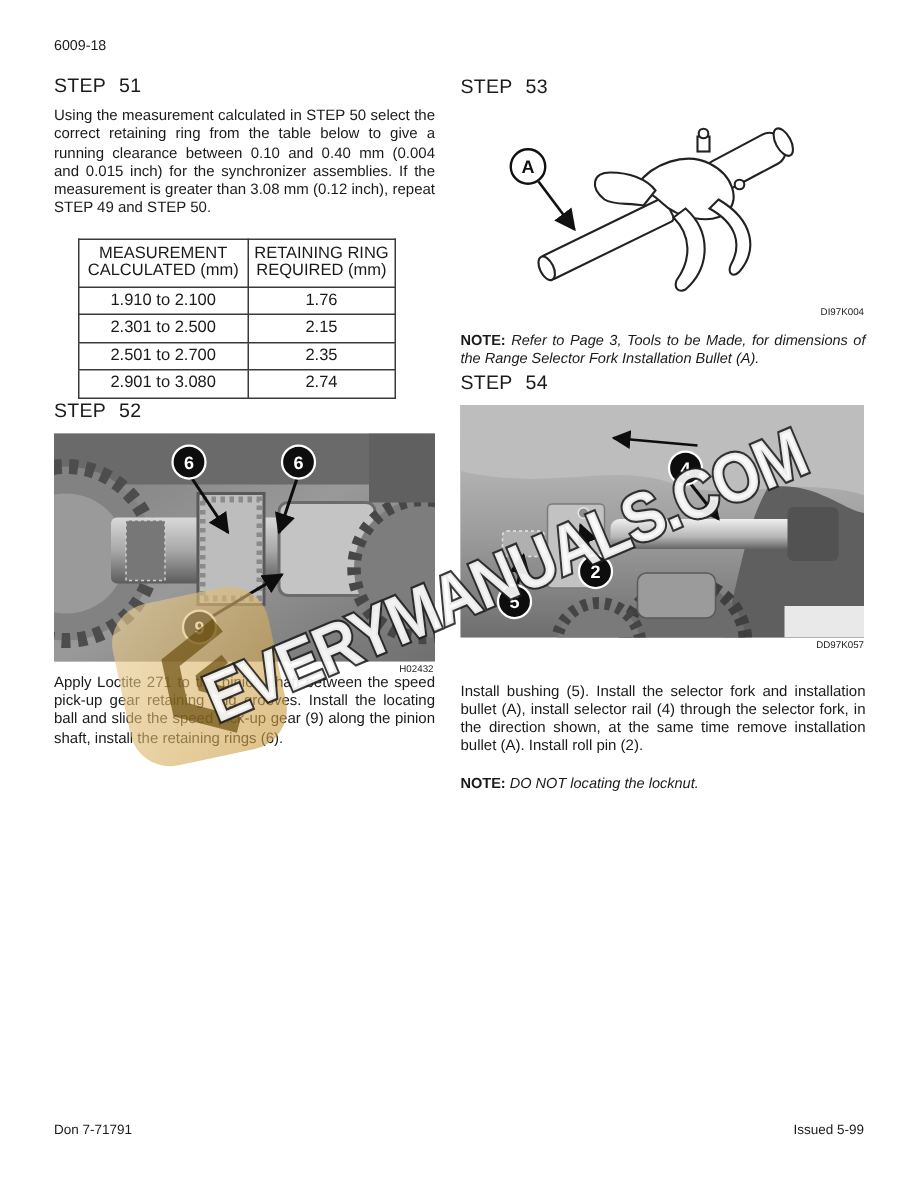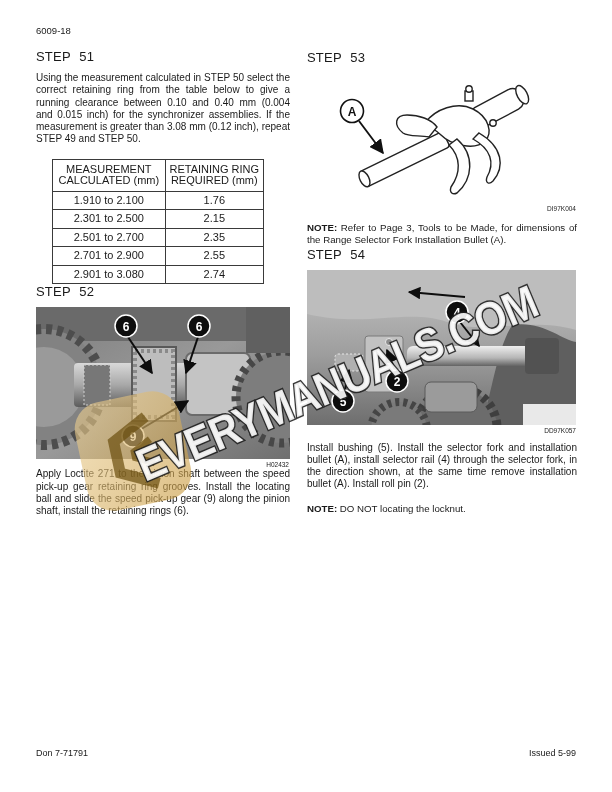--- a/index.html
+++ b/index.html
@@ -9,21 +9,21 @@
     margin:0 auto;
   }
   .col{position:absolute;top:25px;}
   .col-left{left:36px;width:254px;}
   .col-right{left:307px;width:270px;}
   .header-code{font-size:9.5px;margin:0 0 13px 0;}
   h2.step{font-size:13px;font-weight:normal;margin:0 0 8px 0;word-spacing:5px;letter-spacing:.2px;}
   p.body{font-size:10px;line-height:12.3px;text-align:justify;margin:0;}
   p.note{font-size:9.7px;line-height:12.3px;text-align:justify;margin:10px 0 0 0;}
   .note-label{font-weight:bold;font-style:normal;}
-  .note-text{}
+  .note-text{font-style:italic;}
   table.spec{
     border-collapse:collapse;width:212px;margin:13px 0 0 16px;
     font-size:11px;line-height:11.5px;table-layout:fixed;
   }
   table.spec th, table.spec td{
     border:1px solid #3a3a3a;text-align:center;font-weight:normal;
     padding:3px 18px;
   }
   table.spec th{padding:4px 2px;}
   .mt9{margin-top:9px;}
@@ -66,24 +66,20 @@
             <td>1.910 to 2.100</td>
             <td>1.76</td>
           </tr>
         <tr>
             <td>2.301 to 2.500</td>
             <td>2.15</td>
           </tr>
         <tr>
             <td>2.501 to 2.700</td>
             <td>2.35</td>
-          </tr>
-        <tr>
-            <td>2.701 to 2.900</td>
-            <td>2.55</td>
           </tr>
         <tr>
             <td>2.901 to 3.080</td>
             <td>2.74</td>
           </tr>
       </tbody>
     </table>
 
     <h2 class="step mt9">STEP 52</h2>
 
@@ -225,21 +221,21 @@
           <text class="callout-num" x="90" y="115.5" text-anchor="middle">2</text>
         </g>
         <g>
           <circle cx="36" cy="131" r="11" fill="#0d0d0d" stroke="#fff" stroke-width="1.5"></circle>
           <text class="callout-num" x="36" y="135.5" text-anchor="middle">5</text>
         </g>
       </svg>
     </figure>
     <div class="fig-code">DD97K057</div>
 
-    <p class="body" style="margin-top:8px;">Install bushing (5). Install the selector fork and installation bullet (A), install selector rail (4) through the selector fork, in the direction shown, at the same time remove installation bullet (A). Install roll pin (2).</p>
+    <p class="body" style="margin-top:22px;">Install bushing (5). Install the selector fork and installation bullet (A), install selector rail (4) through the selector fork, in the direction shown, at the same time remove installation bullet (A). Install roll pin (2).</p>
 
     <p class="note" style="margin-top:12px;">
       <span class="note-label">NOTE:</span>
       <span class="note-text">DO NOT locating the locknut.</span>
     </p>
   </div>
 
   <div class="footer-left">Don 7-71791</div>
   <div class="footer-right">Issued 5-99</div>
 

